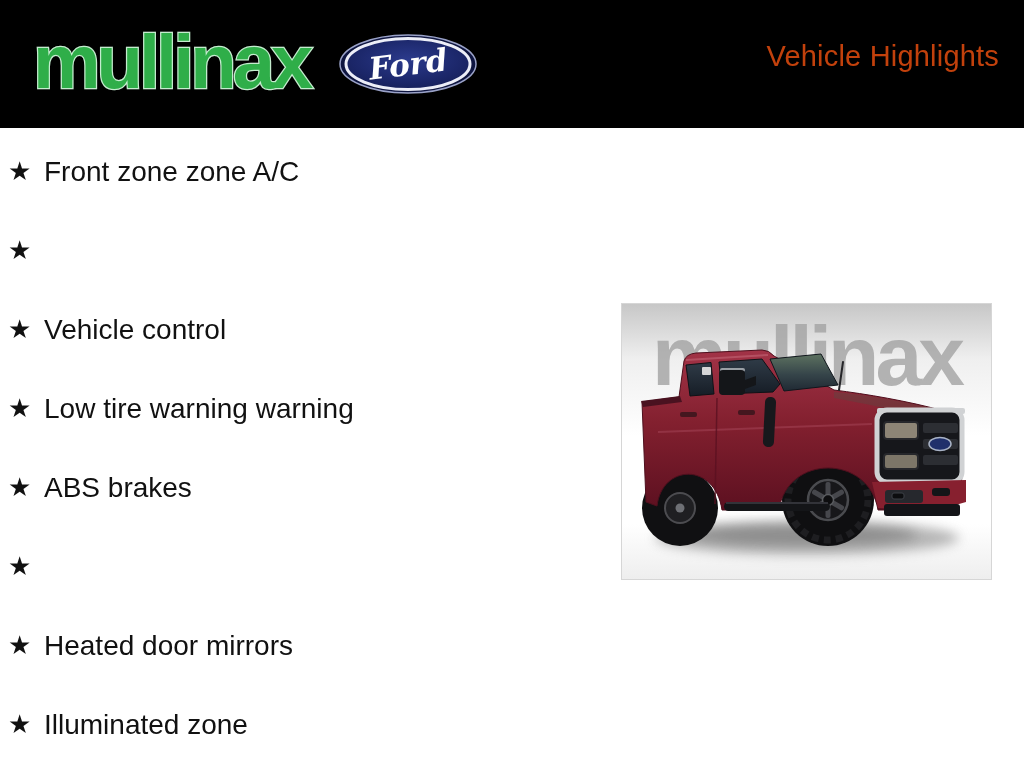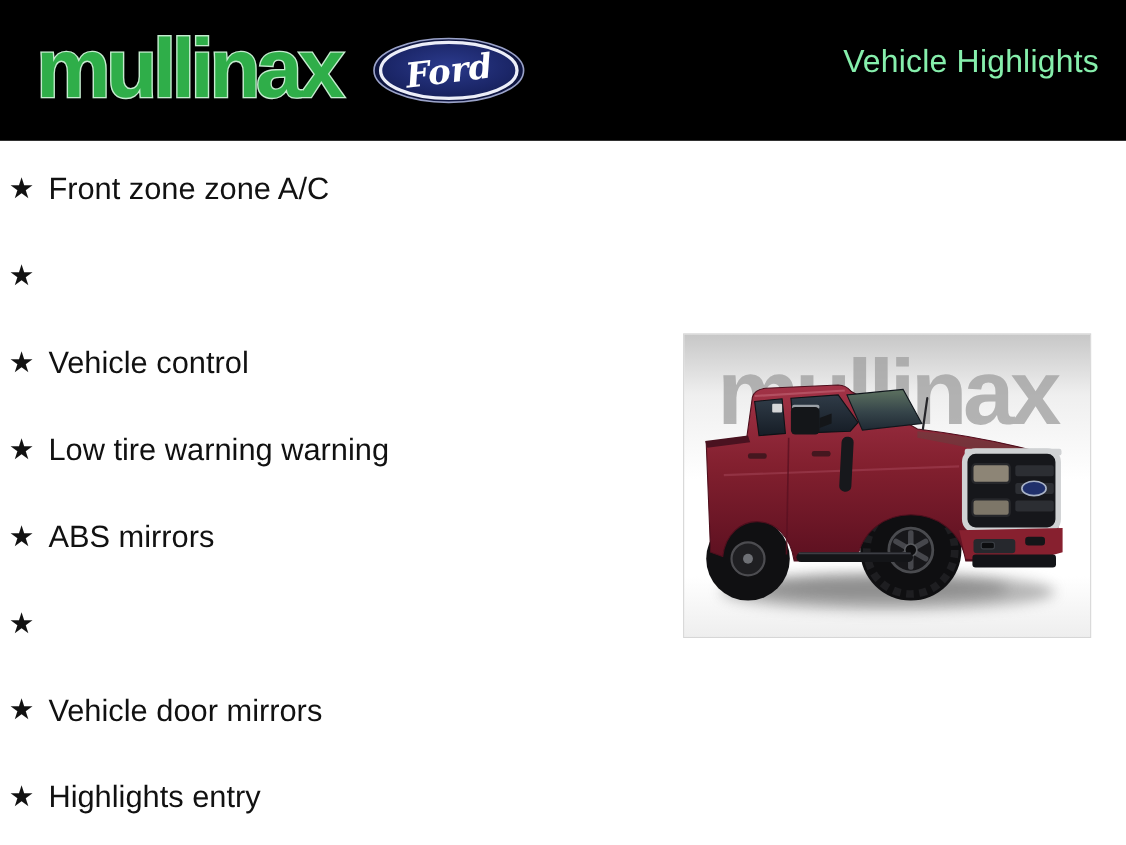--- a/index.html
+++ b/index.html
@@ -13,21 +13,21 @@
     position:absolute;left:0;top:0;width:1024px;height:128px;
     background:#000000;
   }
   .logo{
     position:absolute;left:33px;top:22px;height:84px;
     display:flex;align-items:center;gap:5px;
   }
   .header-title{
     position:absolute;right:25px;top:0;height:112px;
     display:flex;align-items:center;
-    color:#86efac;font-size:29px;font-weight:400;letter-spacing:.2px;
+    color:#c2410c;font-size:29px;font-weight:400;letter-spacing:.2px;
   }
   
   .feature-list{
     position:absolute;left:0;top:132px;margin:0;padding:0;list-style:none;width:600px;
   }
   .feature-list li{
     height:79px;display:flex;align-items:center;padding-left:8px;
     color:#111111;font-size:28px;
   }
   .star{
@@ -85,32 +85,32 @@
   <li>
     <span class="star">★</span>
     <span>Vehicle control</span>
   </li>
   <li>
     <span class="star">★</span>
     <span>Low tire warning warning</span>
   </li>
   <li>
     <span class="star">★</span>
-    <span>ABS mirrors</span>
-  </li>
-  <li>
-    <span class="star">★</span>
-  </li>
-  <li>
-    <span class="star">★</span>
-    <span>Vehicle door mirrors</span>
-  </li>
-  <li>
-    <span class="star">★</span>
-    <span>Highlights entry</span>
+    <span>ABS brakes</span>
+  </li>
+  <li>
+    <span class="star">★</span>
+  </li>
+  <li>
+    <span class="star">★</span>
+    <span>Heated door mirrors</span>
+  </li>
+  <li>
+    <span class="star">★</span>
+    <span>Illuminated zone</span>
   </li>
 </ul>
 
 <div class="vehicle-photo">
   <div class="watermark">mullinax</div>
 
   <svg class="truck-svg" width="371" height="277" viewBox="0 0 371 277">
     <defs>
       <linearGradient id="bodyGrad" x1="0" y1="0" x2="0" y2="1">
         <stop offset="0%" stop-color="#a23347"></stop>

